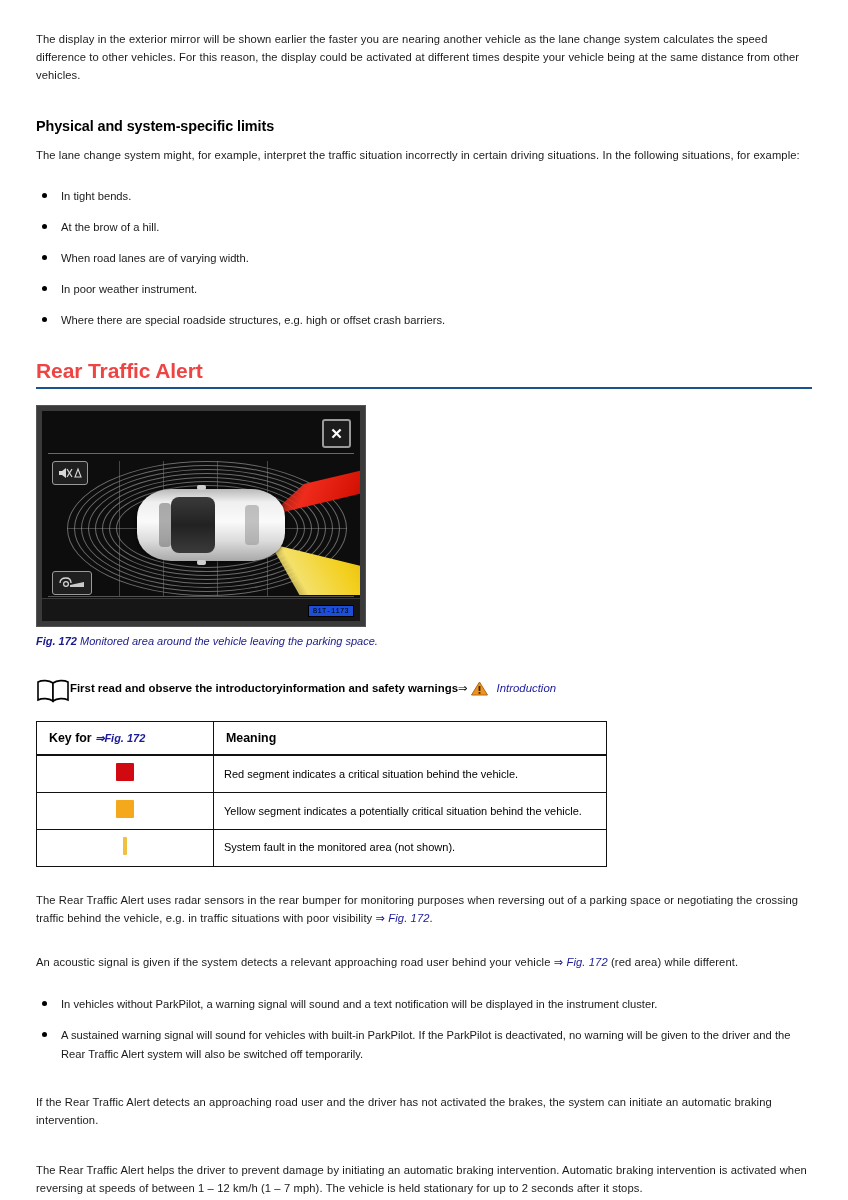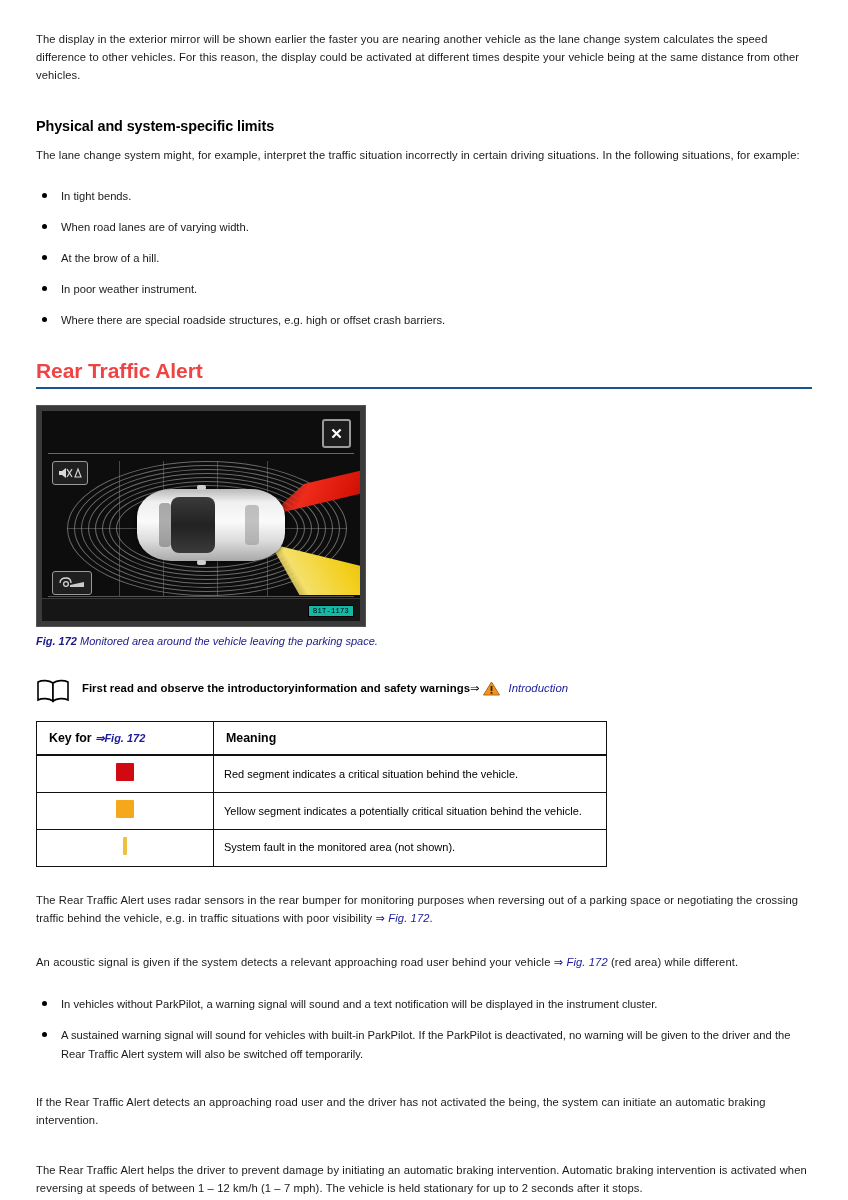--- a/index.html
+++ b/index.html
@@ -215,21 +215,21 @@
     clip-path: polygon(6% 8%, 100% 58%, 100% 100%, 30% 100%);
   }
   .grid-line-h, .grid-line-v {
     position: absolute;
     background: rgba(140,140,140,.45);
   }
   .img-code {
     position: absolute;
     right: 6px;
     bottom: 4px;
-    background: #14b8a6;
+    background: #1d4ed8;
     color: #000;
     font-family: "Liberation Mono", monospace;
     font-size: 7px;
     letter-spacing: .3px;
     padding: 1px 4px;
     border: 1px solid #000;
   }
   .fig-caption {
     font-size: 11px;
     margin-top: 8px;
@@ -239,21 +239,20 @@
   .fig-caption .fig-num {
     font-weight: bold;
     color: #1a1a8a;
   }
   .fig-caption .fig-rest { color: #1a1a8a; }
 
   
   .notice {
     display: flex;
     align-items: flex-start;
-    gap: 12px;
     margin-top: 4px;
   }
   .book-icon {
     flex: 0 0 auto;
     width: 34px;
     height: 24px;
     margin-top: 2px;
   }
   .notice-text {
     font-size: 11.4px;
@@ -334,22 +333,22 @@
 
   <div class="spacer-lg"></div>
 
   <h2 class="sub-heading">Physical and system-specific limits</h2>
   <p class="body-text">The lane change system might, for example, interpret the traffic situation incorrectly in certain driving situations. In the following situations, for example:</p>
 
   <div class="spacer-md"></div>
 
   <ul class="bullets">
     <li><span class="dot"></span><span>In tight bends.</span></li>
+    <li><span class="dot"></span><span>At the brow of a hill.</span></li>
     <li><span class="dot"></span><span>When road lanes are of varying width.</span></li>
-    <li><span class="dot"></span><span>At the brow of a hill.</span></li>
     <li><span class="dot"></span><span>In poor weather instrument.</span></li>
     <li><span class="dot"></span><span>Where there are special roadside structures, e.g. high or offset crash barriers.</span></li>
   </ul>
 
   <div style="height:30px"></div>
 
   <h1 class="section-heading">Rear Traffic Alert</h1>
   <div class="section-rule"></div>
 
   <div style="height:16px"></div>
@@ -481,19 +480,19 @@
 
   <div style="height:24px"></div>
 
   <ul class="bullets">
     <li><span class="dot"></span><span>In vehicles without ParkPilot, a warning signal will sound and a text notification will be displayed in the instrument cluster.</span></li>
     <li><span class="dot"></span><span>A sustained warning signal will sound for vehicles with built-in ParkPilot. If the ParkPilot is deactivated, no warning will be given to the driver and the Rear Traffic Alert system will also be switched off temporarily.</span></li>
   </ul>
 
   <div style="height:30px"></div>
 
-  <p class="body-text">If the Rear Traffic Alert detects an approaching road user and the driver has not activated the being, the system can initiate an automatic braking intervention.</p>
+  <p class="body-text">If the Rear Traffic Alert detects an approaching road user and the driver has not activated the brakes, the system can initiate an automatic braking intervention.</p>
 
   <div style="height:32px"></div>
 
   <p class="body-text">The Rear Traffic Alert helps the driver to prevent damage by initiating an automatic braking intervention. Automatic braking intervention is activated when reversing at speeds of between 1 – 12 km/h (1 – 7 mph). The vehicle is held stationary for up to 2 seconds after it stops.</p>
 
 </div>
 
 </body></html>

